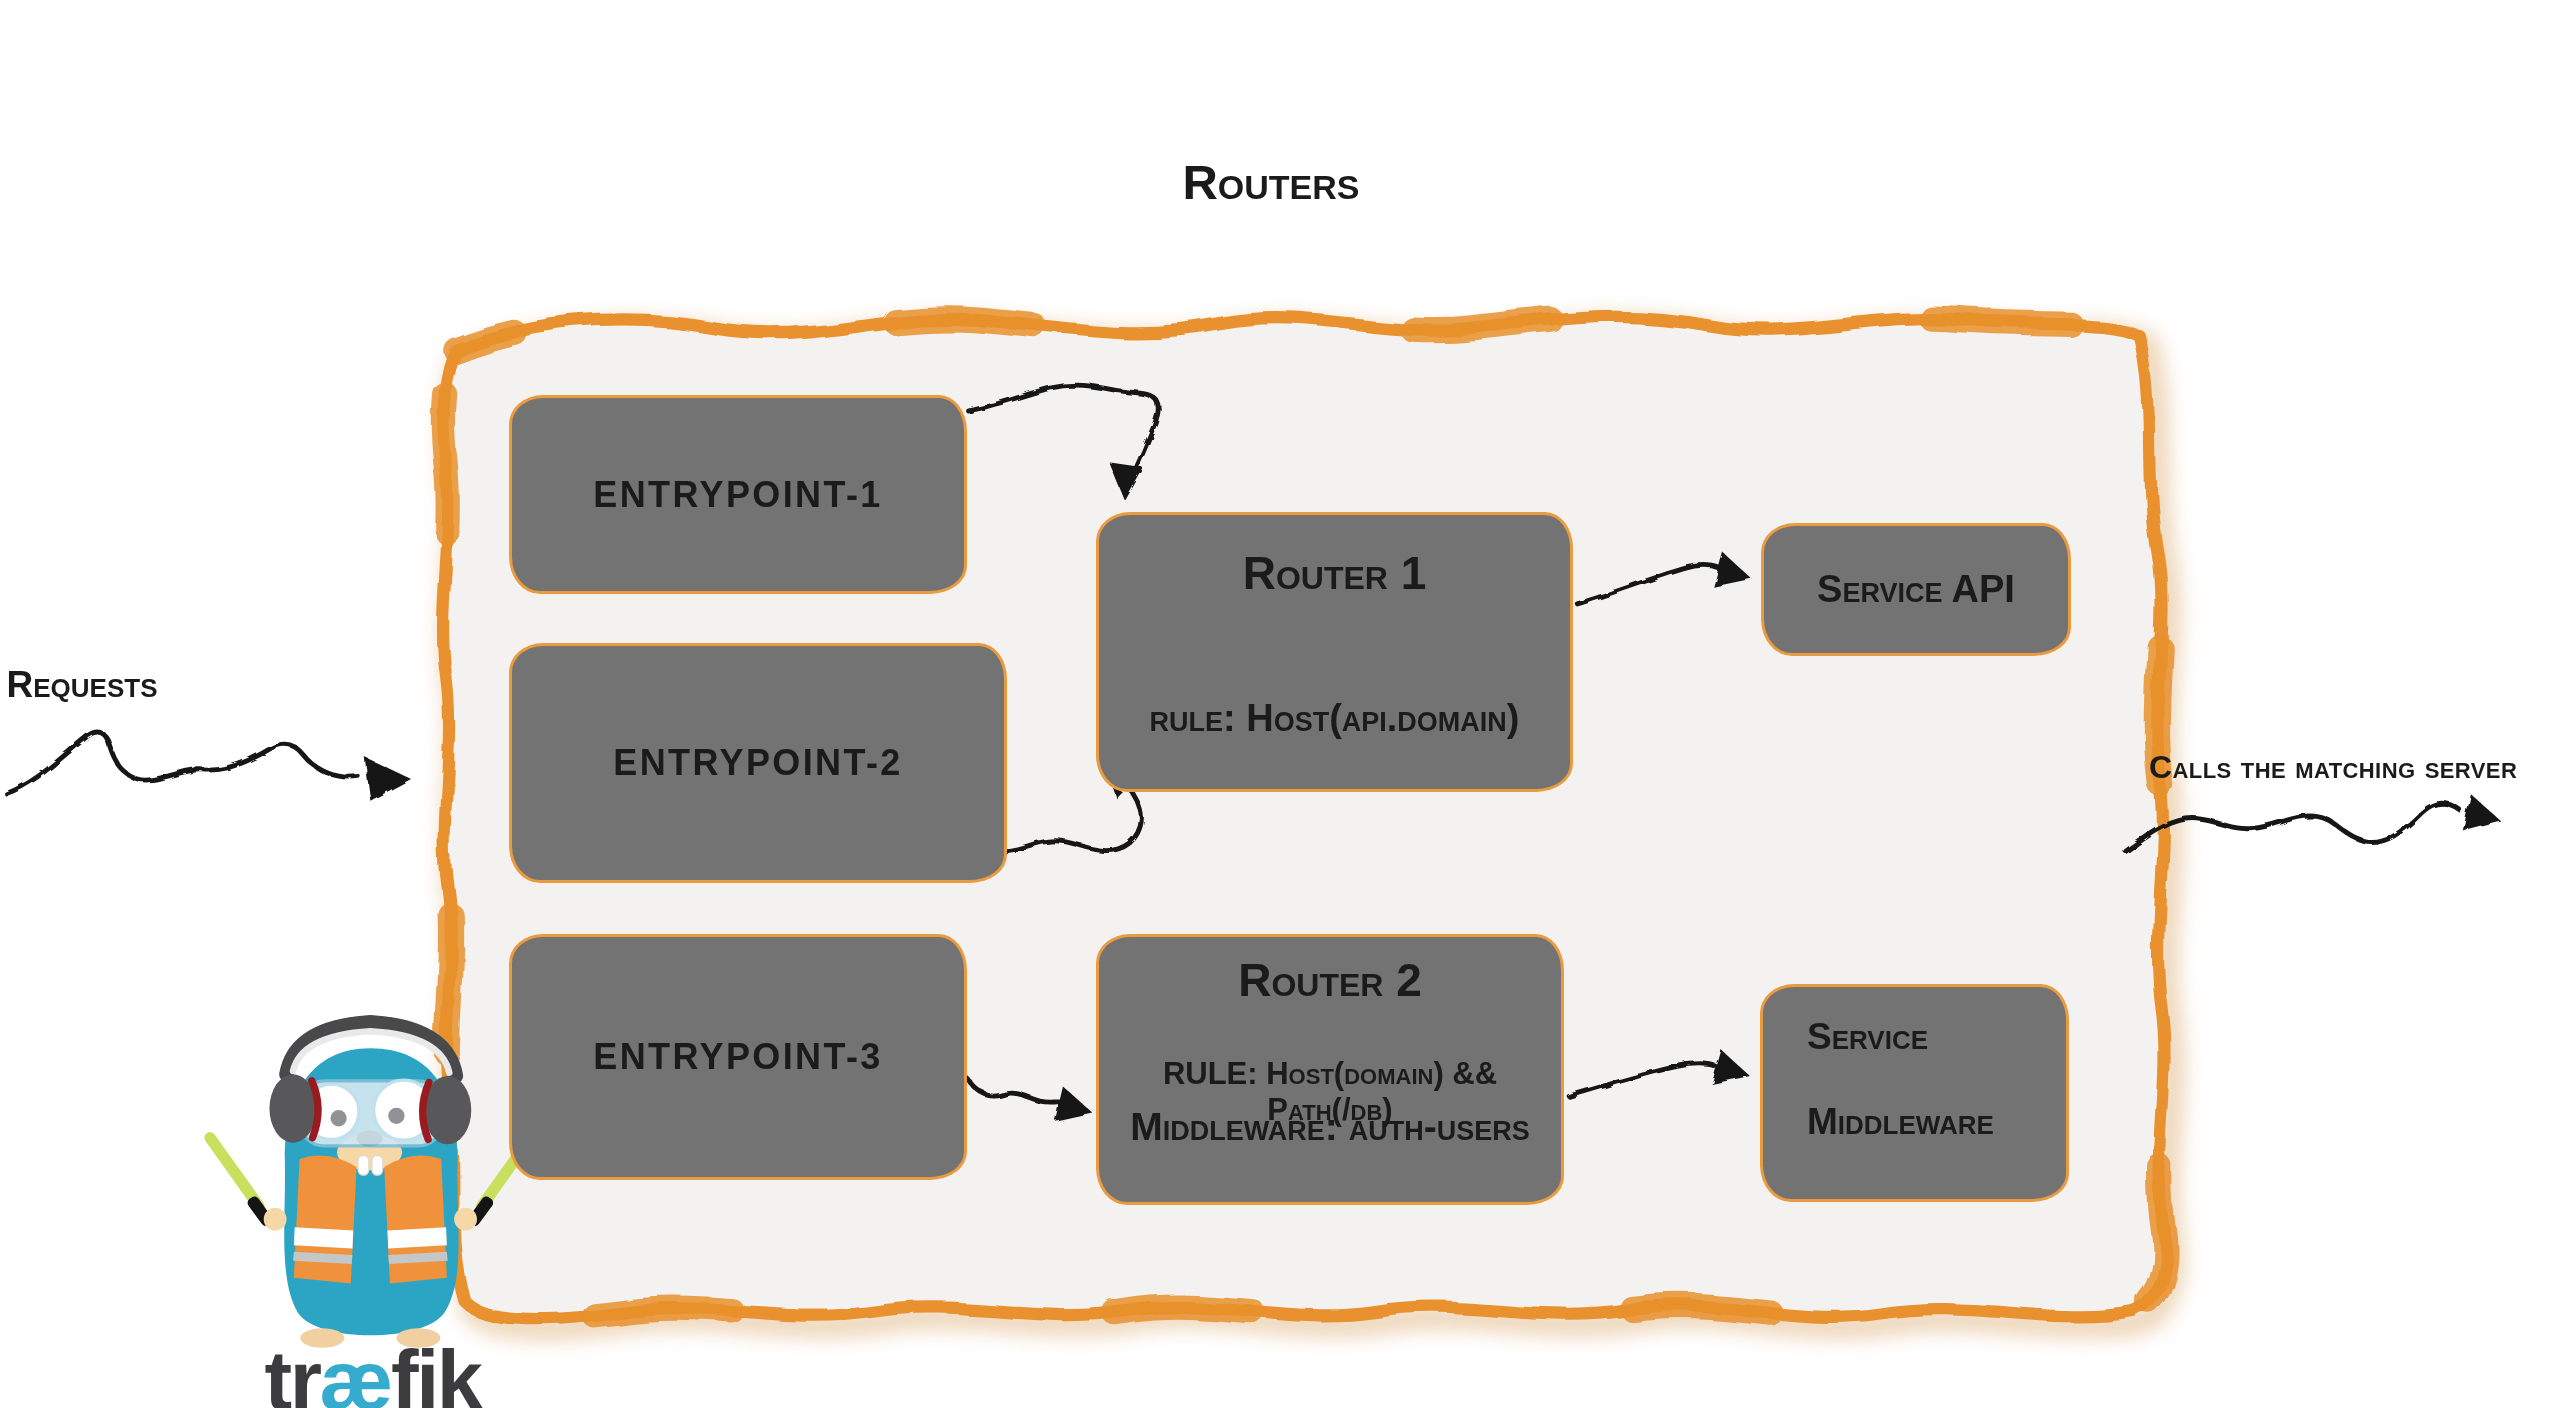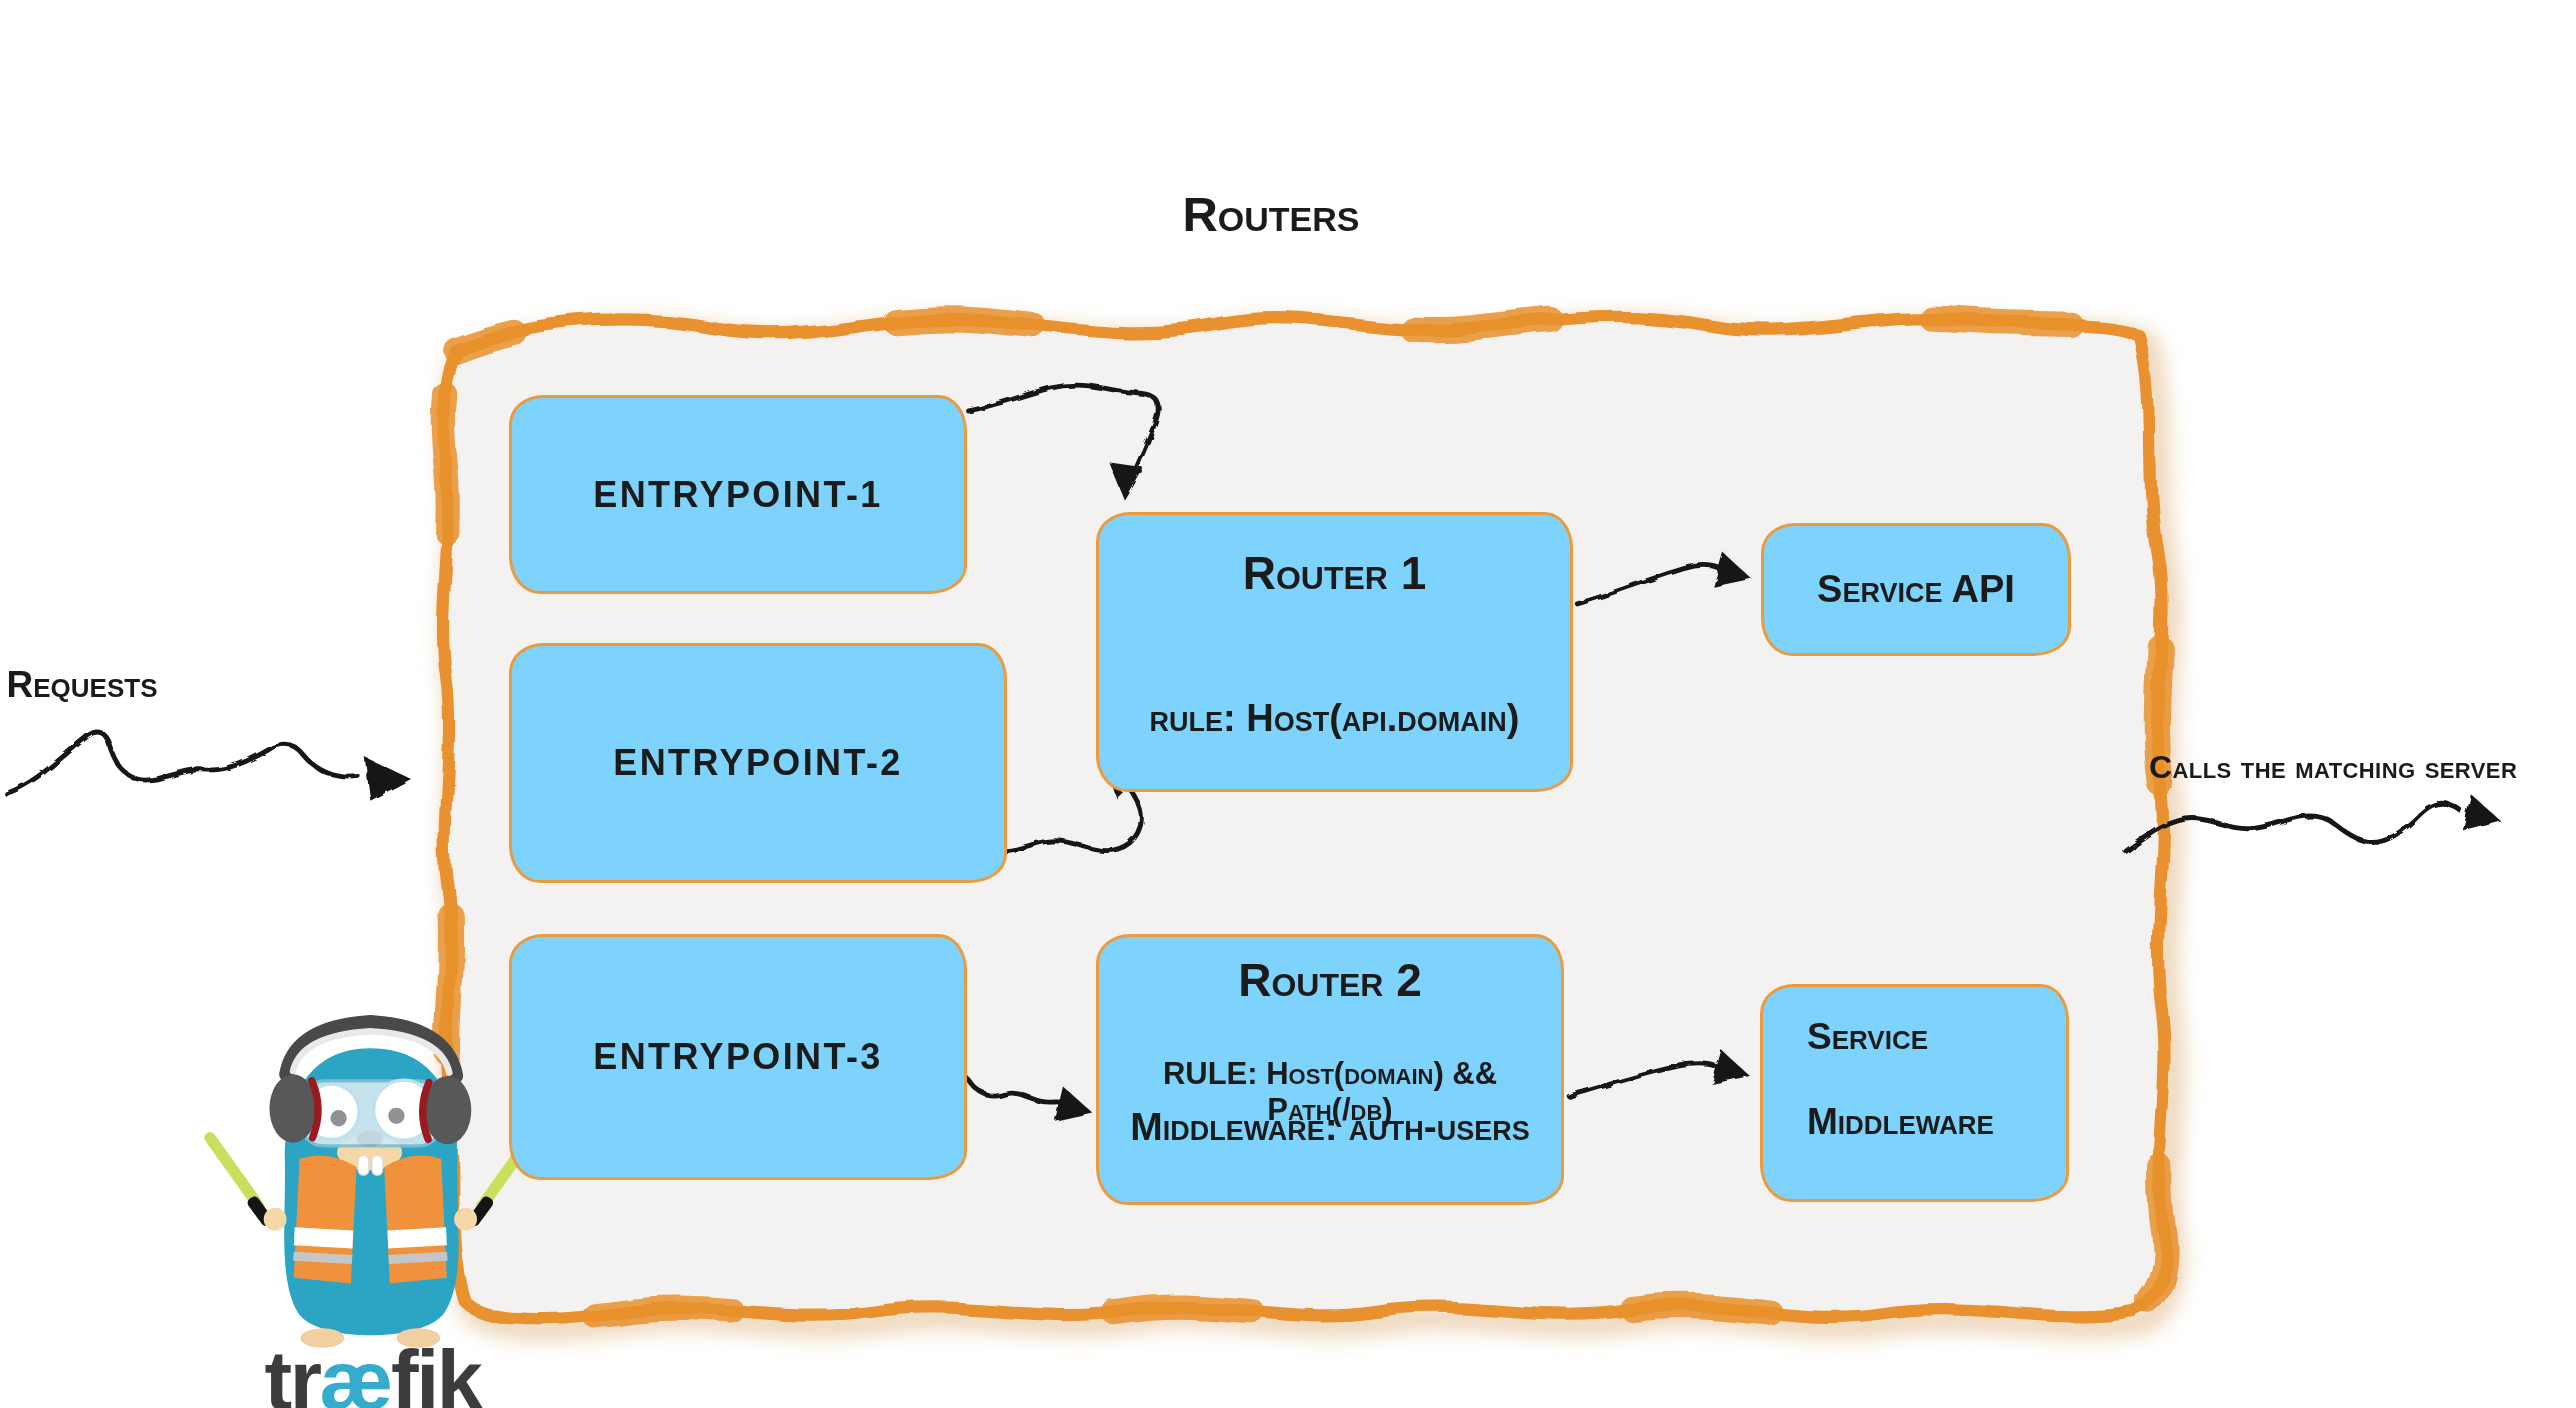--- a/index.html
+++ b/index.html
@@ -14,28 +14,28 @@
   }
   #shapes{position:absolute;left:0;top:0;width:2576px;height:1408px;}
   .txt{position:absolute;font-weight:bold;color:#1b1b1b;}
   .sc{font-variant:small-caps;}
   .allcaps{text-transform:uppercase;}
   .center{text-align:center;}
   .nowrap{white-space:nowrap;margin-left:20px;}
 
   .sketch-box{
     position:absolute;
-    background:#7dd3fc;
+    background:#737373;
     border:3.3px solid #eb9b3f;
     border-radius:34px 28px 37px 31px / 29px 36px 28px 37px;
     box-sizing:border-box;
   }
   .flexmid{display:flex;align-items:center;justify-content:center;}
 
-  .page-title{left:1108px;top:186px;width:326px;font-size:49px;letter-spacing:0px;text-align:center;}
+  .page-title{left:1108px;top:154px;width:326px;font-size:49px;letter-spacing:0px;text-align:center;}
   .requests-label{left:6.5px;top:664px;font-size:37px;}
   .calls-label{left:2129px;top:749px;font-size:32px;letter-spacing:0.4px;}
 
   .ep-label{font-size:36px;letter-spacing:2.4px;}
 
   .box-ep1{left:509px;top:395px;width:458px;height:199px;}
   .box-ep2{left:509px;top:643px;width:498px;height:240px;}
   .box-ep3{left:509px;top:934px;width:458px;height:246px;}
   .box-r1{left:1096px;top:512px;width:477px;height:280px;}
   .box-r2{left:1096px;top:934px;width:468px;height:271px;}

